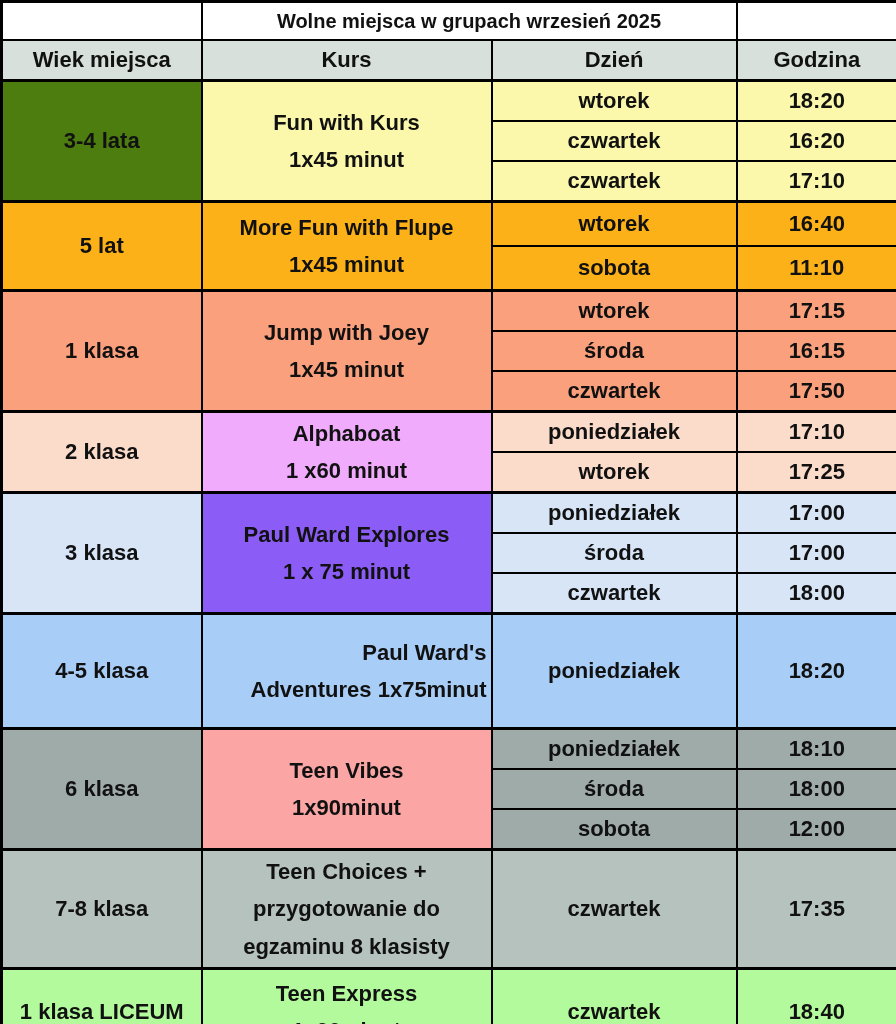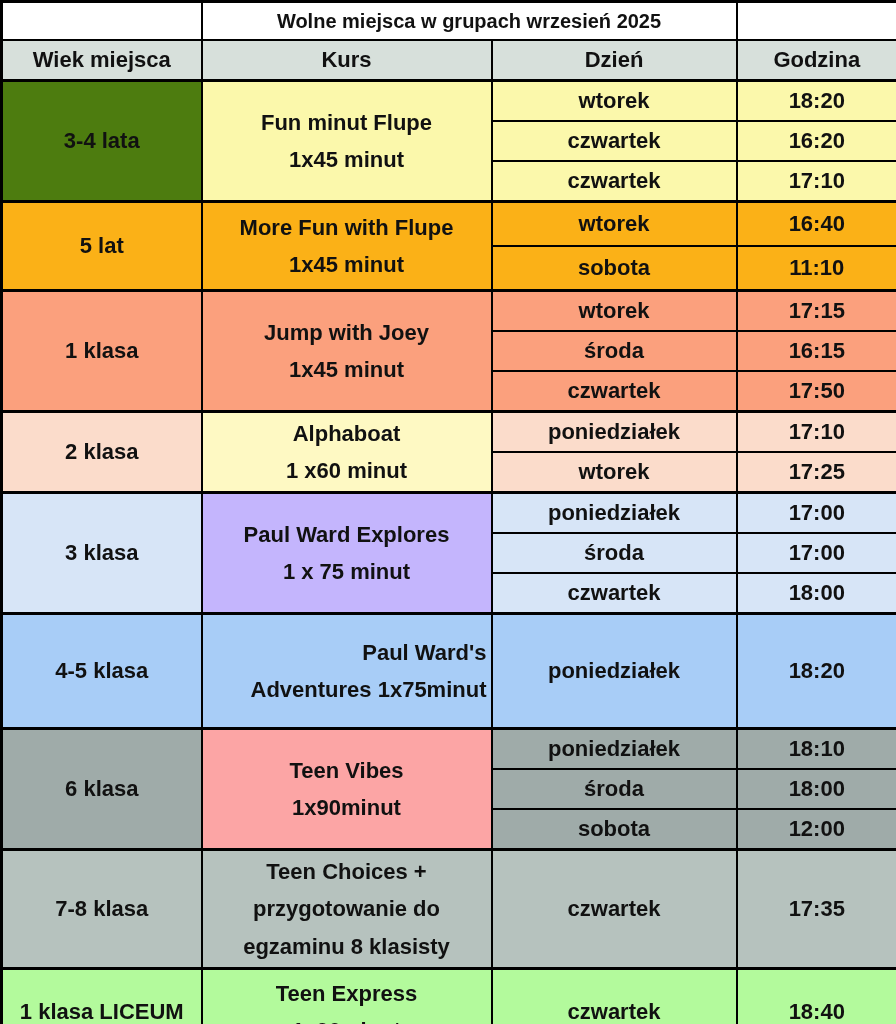--- a/index.html
+++ b/index.html
@@ -58,21 +58,21 @@
     </tr>
     <tr class="header-row">
       <th style="background: rgb(215, 224, 219);">Wiek miejsca</th>
       <th style="background: rgb(215, 224, 219);">Kurs</th>
       <th style="background: rgb(215, 224, 219);">Dzień</th>
       <th style="background: rgb(215, 224, 219);">Godzina</th>
     </tr>
   <tr class="session-row group-0 group-start">
         <td rowspan="3" class="age-cell" style="background: #4d7c0f; margin-top: 32px;">3-4 lata</td>
         <td rowspan="3" class="course-cell" style="background: rgb(251, 248, 171);">
-          <div>Fun minut Flupe</div>
+          <div>Fun with Kurs</div>
           <div>1x45 minut</div>
         </td>
         <td class="day-cell" style="background: rgb(251, 248, 171);">wtorek</td>
         <td class="time-cell" style="background: rgb(251, 248, 171);">18:20</td>
       </tr>
       <tr class="session-row group-0">
         <td class="day-cell" style="background: rgb(251, 248, 171);">czwartek</td>
         <td class="time-cell" style="background: rgb(251, 248, 171);">16:20</td>
       </tr>
       <tr class="session-row group-0">
@@ -104,34 +104,34 @@
       <tr class="session-row group-2">
         <td class="day-cell" style="background: rgb(251, 160, 125);">środa</td>
         <td class="time-cell" style="background: rgb(251, 160, 125);">16:15</td>
       </tr>
       <tr class="session-row group-2">
         <td class="day-cell" style="background: rgb(251, 160, 125);">czwartek</td>
         <td class="time-cell" style="background: rgb(251, 160, 125);">17:50</td>
       </tr>
       <tr class="session-row group-3 group-start">
         <td rowspan="2" class="age-cell" style="background: rgb(251, 220, 203);">2 klasa</td>
-        <td rowspan="2" class="course-cell" style="background: #fef9c3; margin-left: 14px;">
+        <td rowspan="2" class="course-cell" style="background: #f0abfc; margin-left: 14px;">
           <div>Alphaboat</div>
           <div>1 x60 minut</div>
         </td>
         <td class="day-cell" style="background: rgb(251, 220, 203);">poniedziałek</td>
         <td class="time-cell" style="background: rgb(251, 220, 203);">17:10</td>
       </tr>
       <tr class="session-row group-3">
         <td class="day-cell" style="background: rgb(251, 220, 203);">wtorek</td>
         <td class="time-cell" style="background: rgb(251, 220, 203);">17:25</td>
       </tr>
       <tr class="session-row group-4 group-start">
         <td rowspan="3" class="age-cell" style="background: rgb(215, 229, 247);">3 klasa</td>
-        <td rowspan="3" class="course-cell" style="background: #c4b5fd;">
+        <td rowspan="3" class="course-cell" style="background: #8b5cf6;">
           <div>Paul Ward Explores</div>
           <div>1 x 75 minut</div>
         </td>
         <td class="day-cell" style="background: rgb(215, 229, 247);">poniedziałek</td>
         <td class="time-cell" style="background: rgb(215, 229, 247);">17:00</td>
       </tr>
       <tr class="session-row group-4">
         <td class="day-cell" style="background: rgb(215, 229, 247);">środa</td>
         <td class="time-cell" style="background: rgb(215, 229, 247);">17:00</td>
       </tr>

